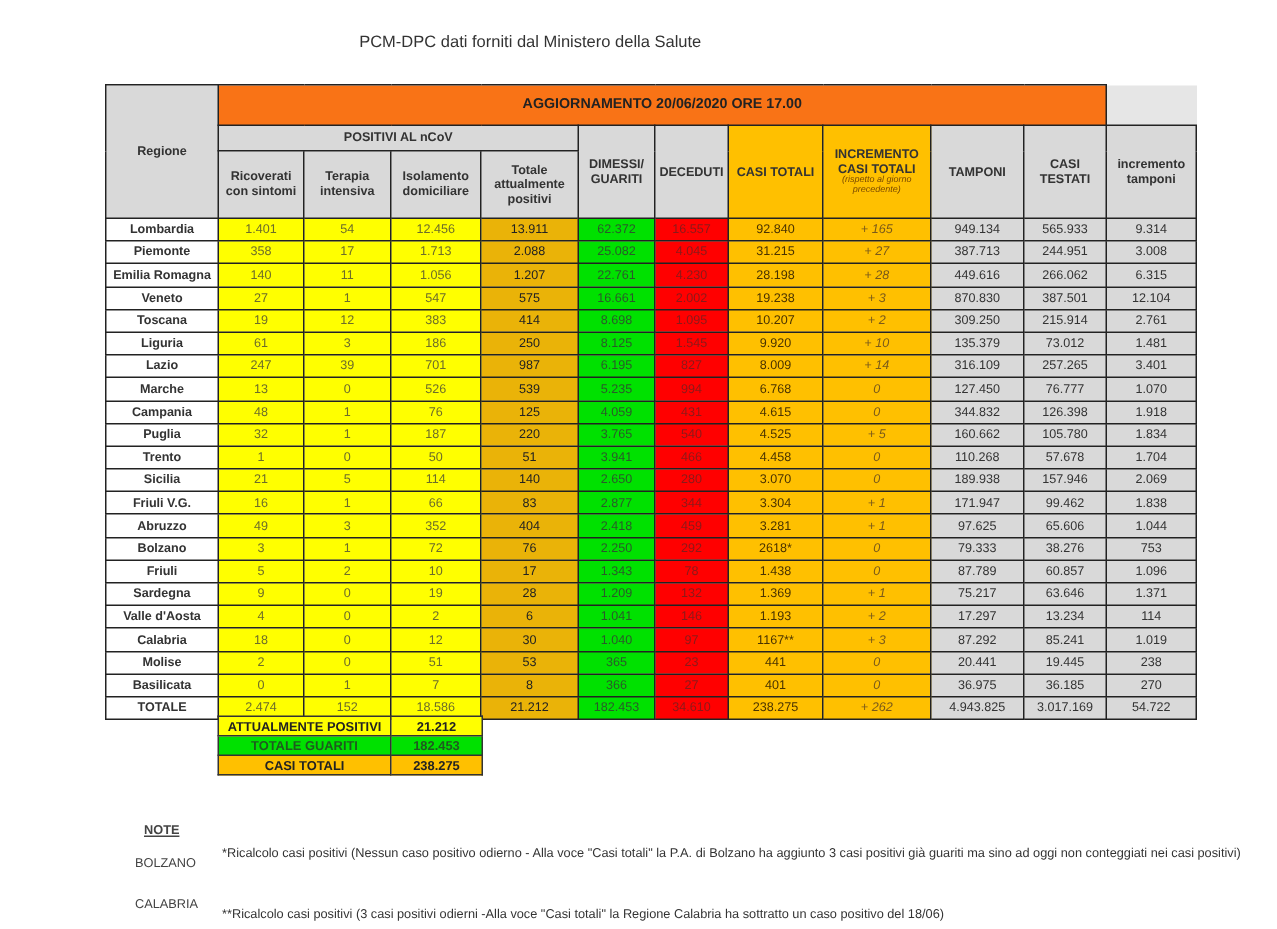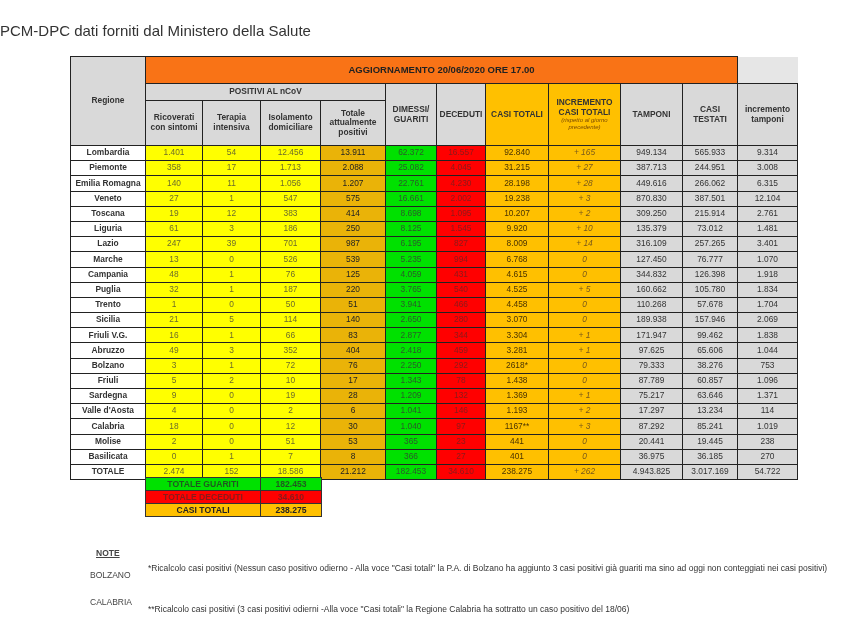--- a/index.html
+++ b/index.html
@@ -1,19 +1,19 @@
 <!DOCTYPE html>
 <html><head>
 <meta charset="utf-8">
 <style>
   html, body { margin:0; padding:0; background:#ffffff; }
   body { width:851px; height:619px; position:relative; overflow:hidden;
          font-family:"Liberation Sans", "DejaVu Sans", sans-serif; color:#222; }
-  .title { position:absolute; left:0; width:707px; top:22px; text-align:left;
-           font-size:15px; color:#333; }
+  .title { position:absolute; left:0; width:707px; top:22px; text-align:center;
+           font-size:11px; color:#333; }
   table.main { position:absolute; left:70px; top:56px; border-collapse:collapse;
                table-layout:fixed; font-size:8.4px; }
   table.main td { border:1.2px solid #222; text-align:center; padding:0; line-height:1.15; }
   .hdr { background:#d9d9d9; font-weight:bold; color:#333; }
   .hdr-top { background:#f97316; font-weight:bold; font-size:9.5px; color:#222; }
   .hdr-blank { background:#e6e6e6; border-top:none !important; border-right:none !important; }
   .hdr-orange { background:#ffc000; font-weight:bold; color:#333; }
   .hdr-orange .sub { display:block; font-weight:normal; font-style:italic; font-size:6px; color:#7a4a00; }
   .region { background:#fff; font-weight:bold; color:#333;margin-left:39px; }
   .y { background:#ffff00; color:#6d6d2a; }
@@ -384,26 +384,26 @@
         <td class="gr">4.943.825</td>
         <td class="gr">3.017.169</td>
         <td class="gr">54.722</td>
       </tr>
     </tbody>
 </table>
 
 <table class="summary">
   <tbody id="summary-body">
       <tr>
+        <td style="width: 106px; background: rgb(255, 255, 0); color: rgb(34, 34, 34);">ATTUALMENTE POSITIVI</td>
+        <td style="width: 52px; background: rgb(255, 255, 0); color: rgb(34, 34, 34);">21.212</td>
+      </tr>
+      <tr>
         <td style="width: 106px; background: rgb(0, 225, 0); color: rgb(31, 90, 31);">TOTALE GUARITI</td>
         <td style="width: 52px; background: rgb(0, 225, 0); color: rgb(31, 90, 31);">182.453</td>
-      </tr>
-      <tr>
-        <td style="width: 106px; background: rgb(255, 0, 0); color: rgb(138, 26, 26);">TOTALE DECEDUTI</td>
-        <td style="width: 52px; background: rgb(255, 0, 0); color: rgb(138, 26, 26);">34.610</td>
       </tr>
       <tr>
         <td style="width: 106px; background: rgb(255, 192, 0); color: rgb(34, 34, 34);">CASI TOTALI</td>
         <td style="width: 52px; background: rgb(255, 192, 0); color: rgb(34, 34, 34);">238.275</td>
       </tr>
     </tbody>
 </table>
 
 <div class="notes-head">NOTE</div>
 <div class="note-label" style="left:90px; top:570px;">BOLZANO</div>

